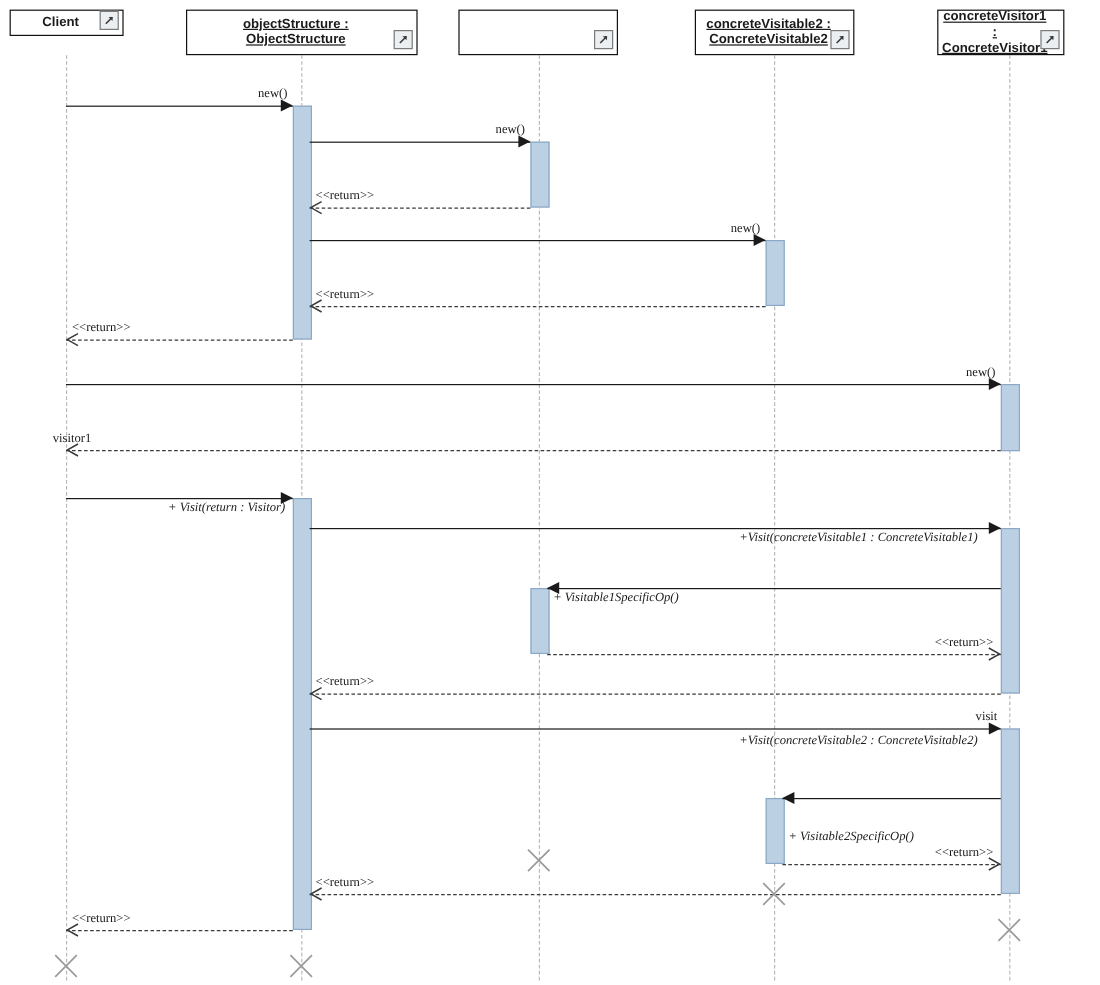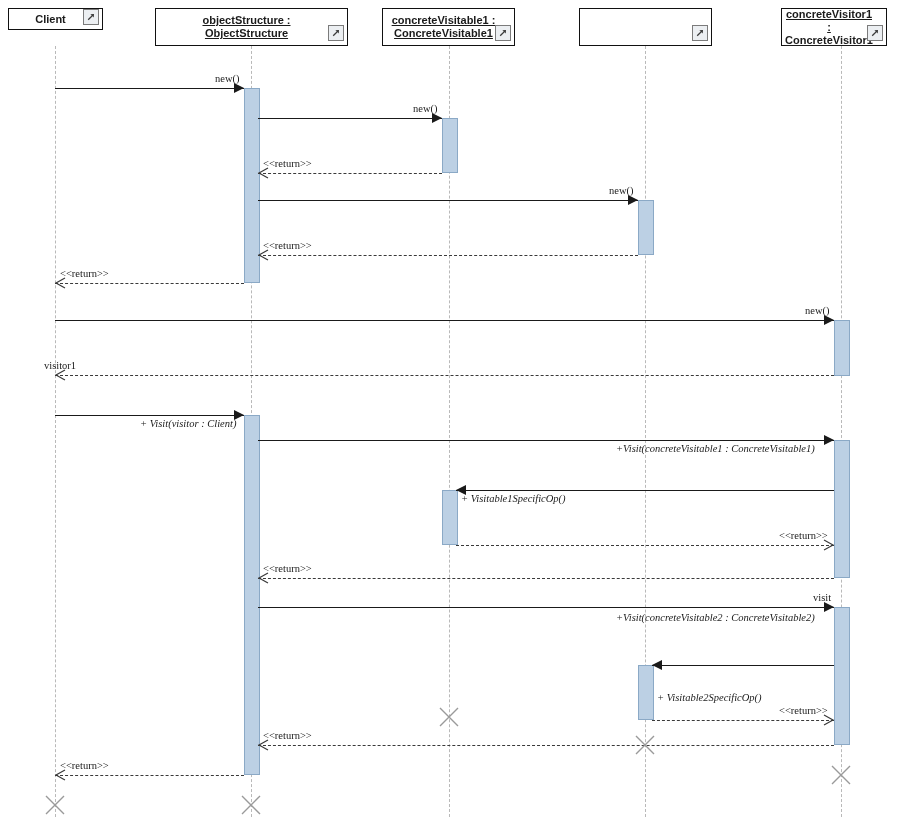--- a/index.html
+++ b/index.html
@@ -124,21 +124,21 @@
       <div class="msg-label" style="top: 305px; left: 805px;">new()</div>
       <div class="msg-line ret" style="left: 55px; width: 779px; top: 375px;"></div>
       <div class="arrow-open" style="left: 54px; top: 369px;">
         <svg width="12" height="12" viewBox="0 0 12 12">
           <path d="M11 1 L2 6 L11 11" stroke="#3a3a3a" stroke-width="1.2" fill="none"></path>
         </svg>
       </div>
       <div class="msg-label" style="top: 360px; left: 44px;">visitor1</div>
       <div class="msg-line" style="left: 55px; width: 189px; top: 415px;"></div>
       <div class="arrow-solid-r" style="left: 234px; top: 410px;"></div>
-      <div class="msg-label ital" style="top: 418px; left: 140px;">+ Visit(visitor : Client)</div>
+      <div class="msg-label ital" style="top: 418px; left: 140px;">+ Visit(return : Visitor)</div>
       <div class="msg-line" style="left: 258px; width: 576px; top: 440px;"></div>
       <div class="arrow-solid-r" style="left: 824px; top: 435px;"></div>
       <div class="msg-label ital" style="top: 443px; left: 616px;">+Visit(concreteVisitable1 : ConcreteVisitable1)</div>
       <div class="msg-line" style="left: 456px; width: 378px; top: 490px;"></div>
       <div class="arrow-solid-l" style="left: 456px; top: 485px;"></div>
       <div class="msg-label ital" style="top: 493px; left: 461px;">+ Visitable1SpecificOp()</div>
       <div class="msg-line ret" style="left: 456px; width: 378px; top: 545px;"></div>
       <div class="arrow-open" style="left: 823px; top: 539px;">
         <svg width="12" height="12" viewBox="0 0 12 12">
           <path d="M1 1 L10 6 L1 11" stroke="#3a3a3a" stroke-width="1.2" fill="none"></path>
@@ -222,30 +222,30 @@
         <div class="head-label">objectStructure :
 ObjectStructure</div>
         <div class="link-icon">
           <svg width="10" height="10" viewBox="0 0 10 10">
             <path d="M2.2 7.8 L7.6 2.4" stroke="#3a3a3a" stroke-width="1.3" fill="none"></path>
             <path d="M4.4 2.2 L7.9 2.1 L7.8 5.6 Z" fill="#3a3a3a"></path>
           </svg>
         </div>
       </div>
       <div class="head" style="left: 382px; top: 8px; width: 133px; height: 38px;">
-        <div class="head-label">concreteVisitable1 :
-ConcreteVisitable1</div>
         <div class="link-icon">
           <svg width="10" height="10" viewBox="0 0 10 10">
             <path d="M2.2 7.8 L7.6 2.4" stroke="#3a3a3a" stroke-width="1.3" fill="none"></path>
             <path d="M4.4 2.2 L7.9 2.1 L7.8 5.6 Z" fill="#3a3a3a"></path>
           </svg>
         </div>
       </div>
       <div class="head" style="left: 579px; top: 8px; width: 133px; height: 38px;">
+        <div class="head-label">concreteVisitable2 :
+ConcreteVisitable2</div>
         <div class="link-icon">
           <svg width="10" height="10" viewBox="0 0 10 10">
             <path d="M2.2 7.8 L7.6 2.4" stroke="#3a3a3a" stroke-width="1.3" fill="none"></path>
             <path d="M4.4 2.2 L7.9 2.1 L7.8 5.6 Z" fill="#3a3a3a"></path>
           </svg>
         </div>
       </div>
       <div class="head" style="left: 781px; top: 8px; width: 106px; height: 38px;">
         <div class="head-label">concreteVisitor1 :
 ConcreteVisitor1</div>

